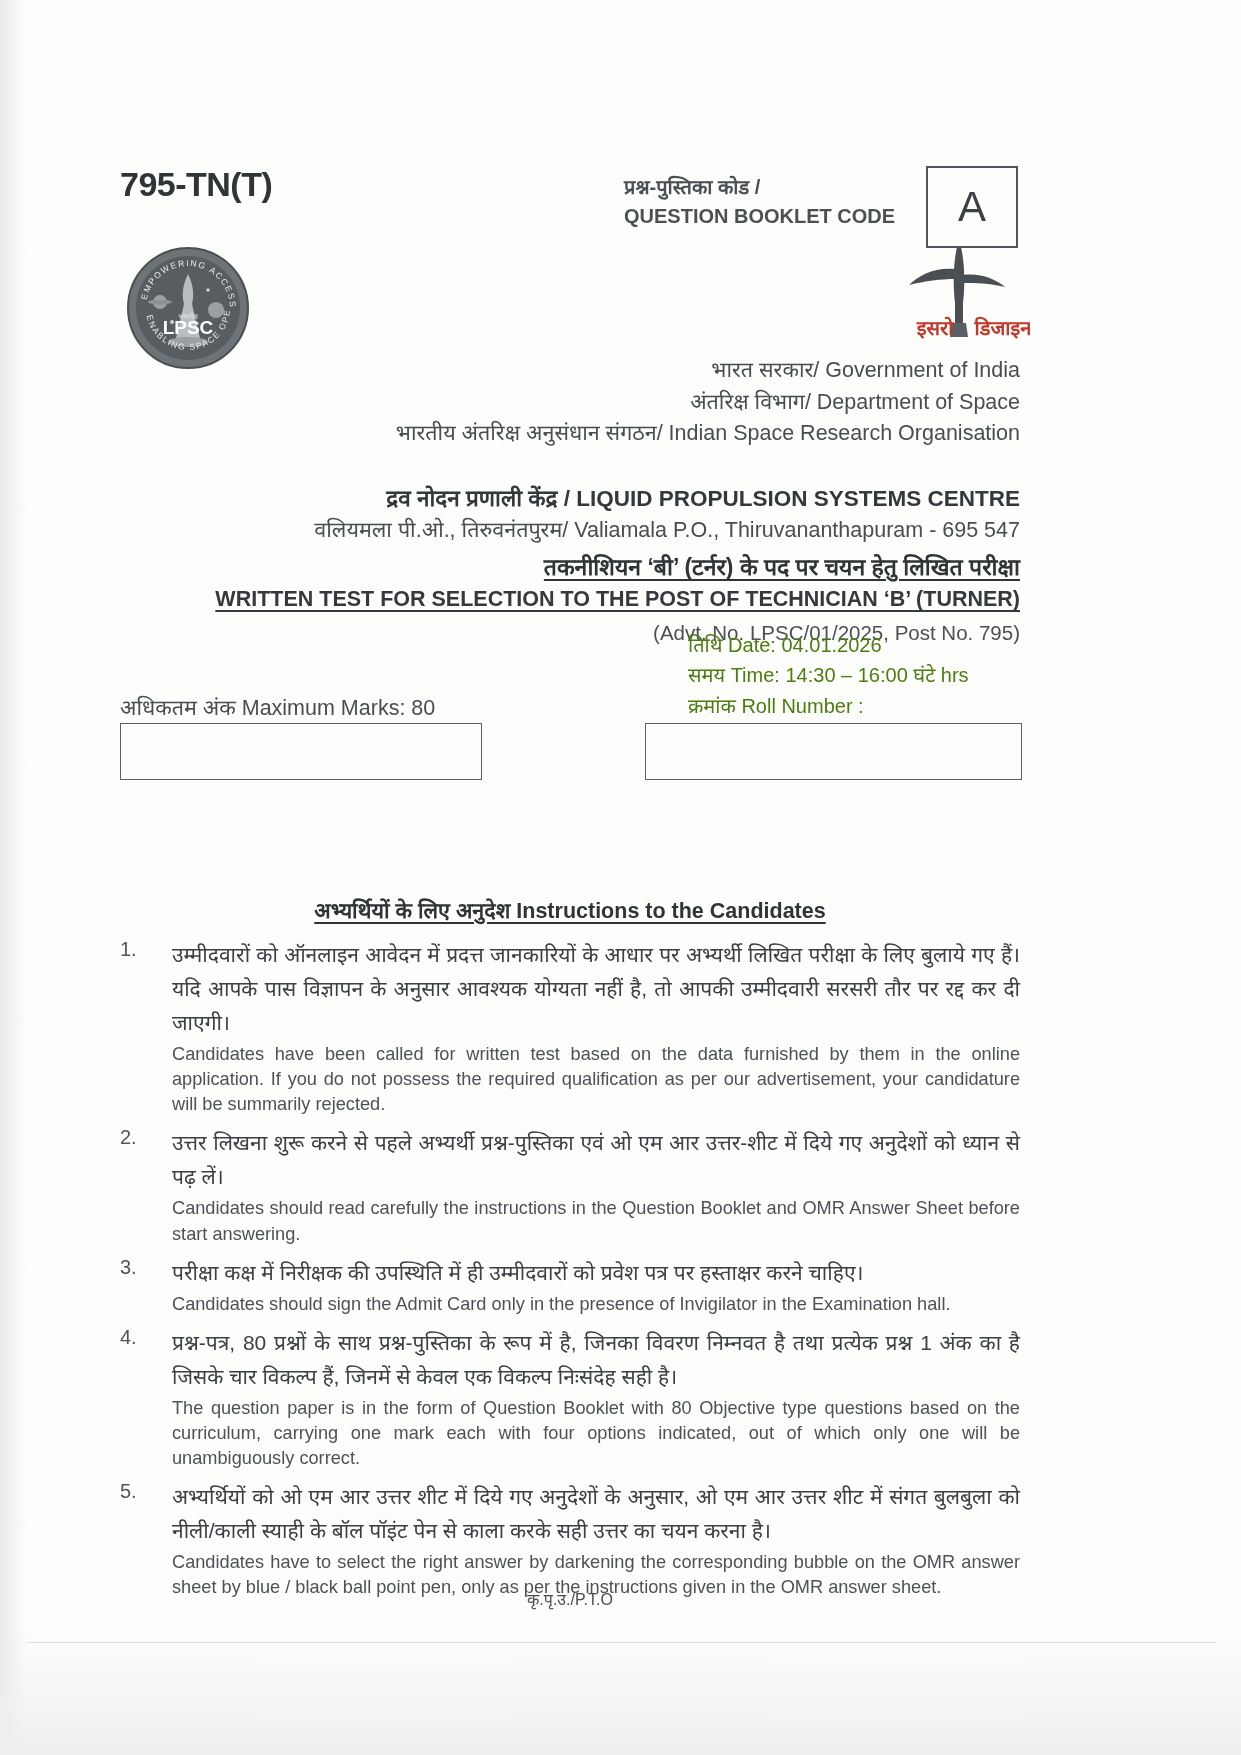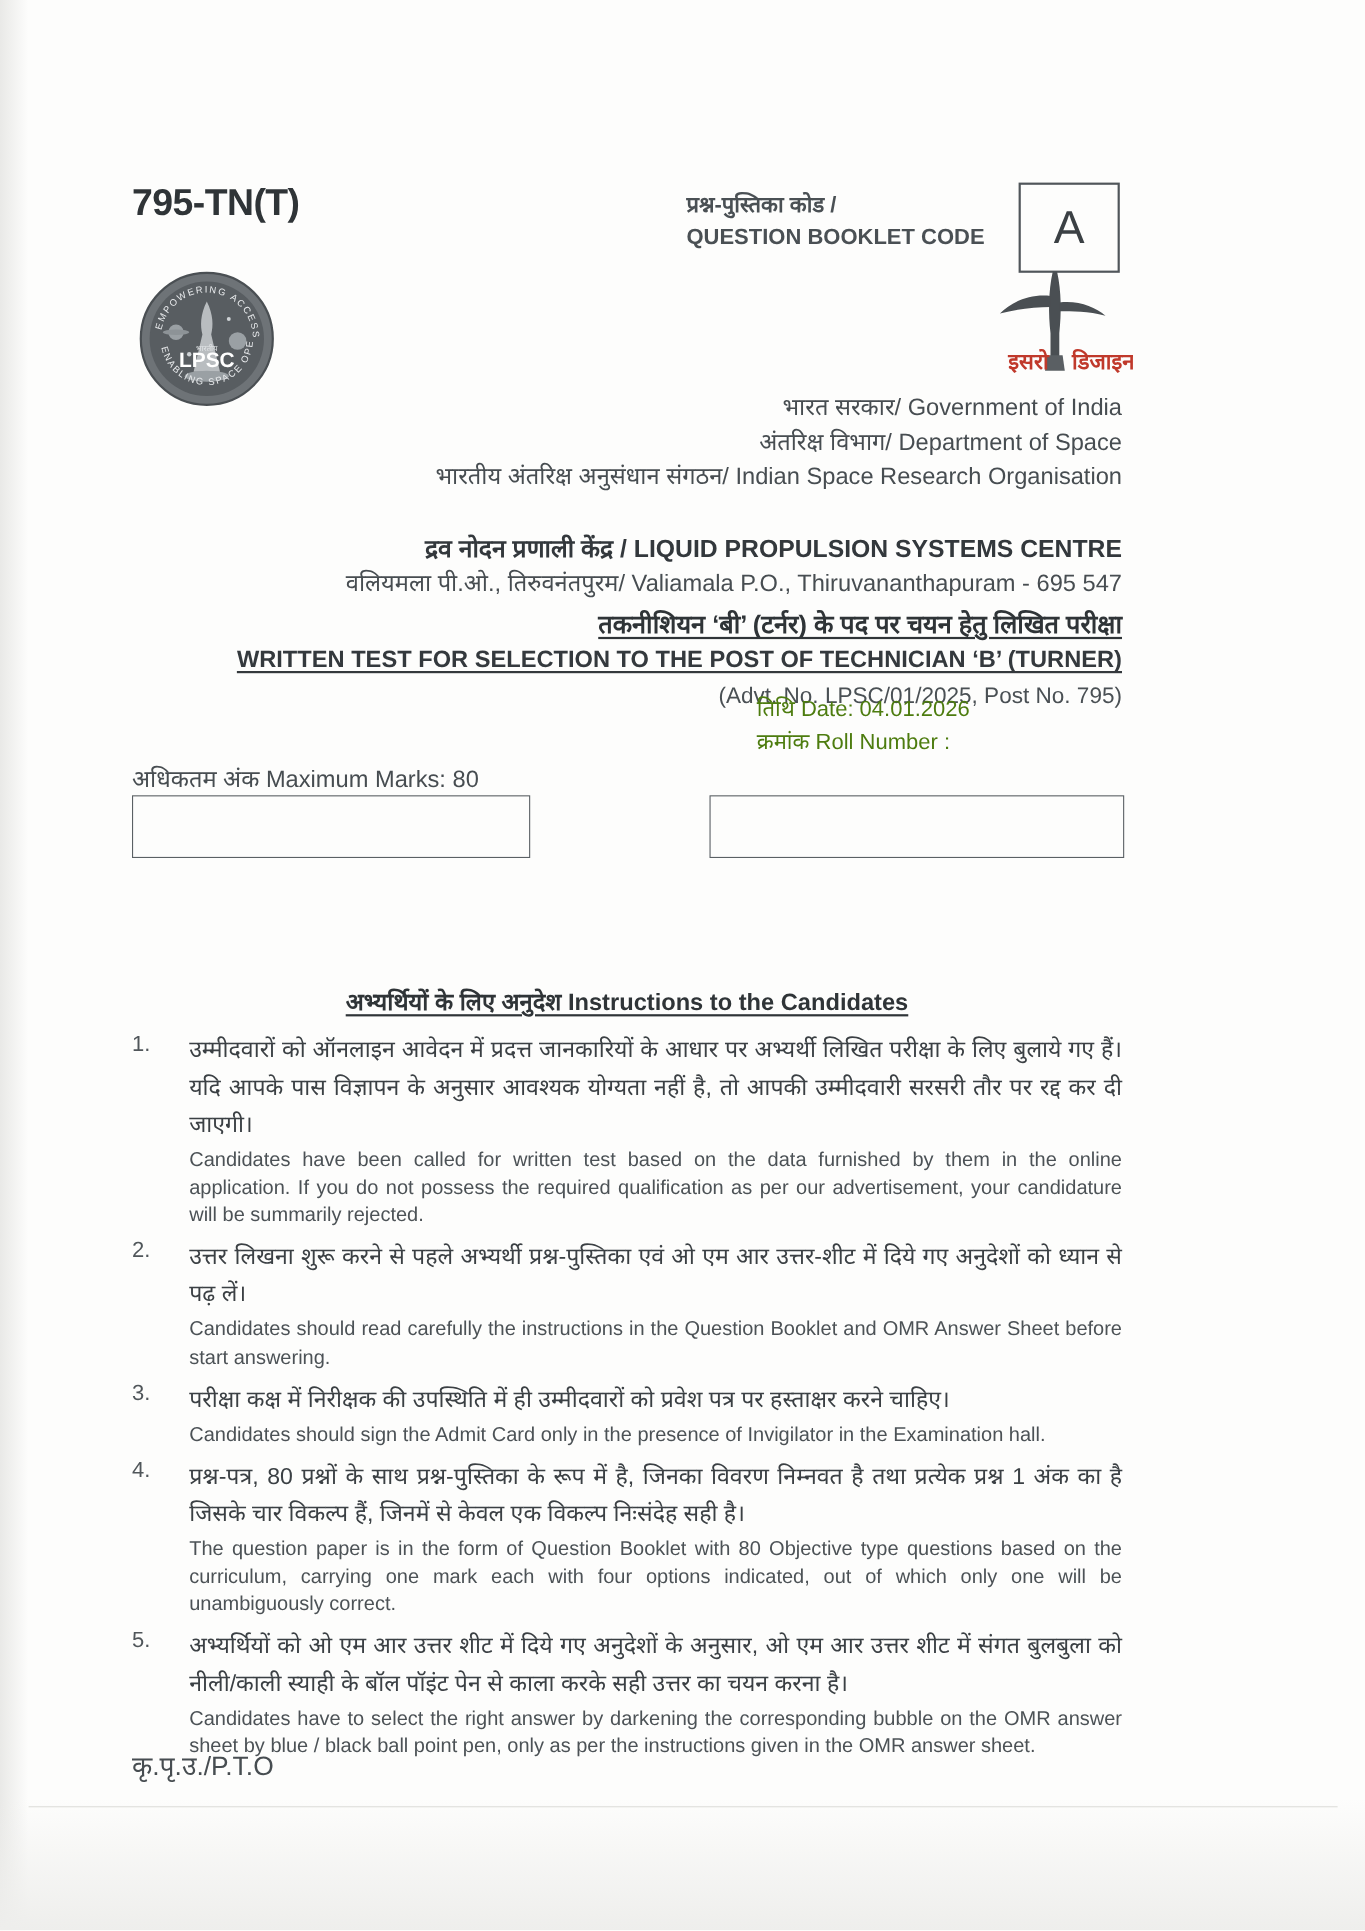--- a/index.html
+++ b/index.html
@@ -246,22 +246,22 @@
     line-height: 1.38;
     color: #4c5256;
     text-align: justify;
     text-justify: inter-word;
   }
   .pto {
     position: absolute;
     left: 120px;
     top: 1588px;
     width: 900px;
-    text-align: left;
-    font-size: 24px;
+    text-align: center;
+    font-size: 16px;
     color: #474d51;
   }
 </style>
 </head>
 <body>
 
 <div class="page">
 
   <div class="scan-shade-left"></div>
   <div class="scan-shade-bottom"></div>
@@ -317,20 +317,21 @@
     <div class="org-line">वलियमला पी.ओ., तिरुवनंतपुरम/ Valiamala P.O., Thiruvananthapuram - 695 547</div>
 
     <div class="title-hi">तकनीशियन ‘बी’ (टर्नर) के पद पर चयन हेतु लिखित परीक्षा</div>
     <div class="title-en">WRITTEN TEST FOR SELECTION TO THE POST OF TECHNICIAN ‘B’ (TURNER)</div>
     <div class="advt">(Advt. No. LPSC/01/2025, Post No. 795)</div>
   </div>
 
   <div class="meta">
     <div class="meta-right">
       <div>तिथि Date: 04.01.2026</div>
+      <div>समय Time: 14:30 – 16:00 घंटे hrs</div>
       <div>क्रमांक Roll Number :</div>
     </div>
     <div class="meta-left">
       <div>अधिकतम अंक Maximum Marks: 80</div>
       <div>अभ्यर्थी का नाम Name of the Candidate:</div>
     </div>
   </div>
 
   <div class="field-boxes">
     <div class="field-box name"></div>

